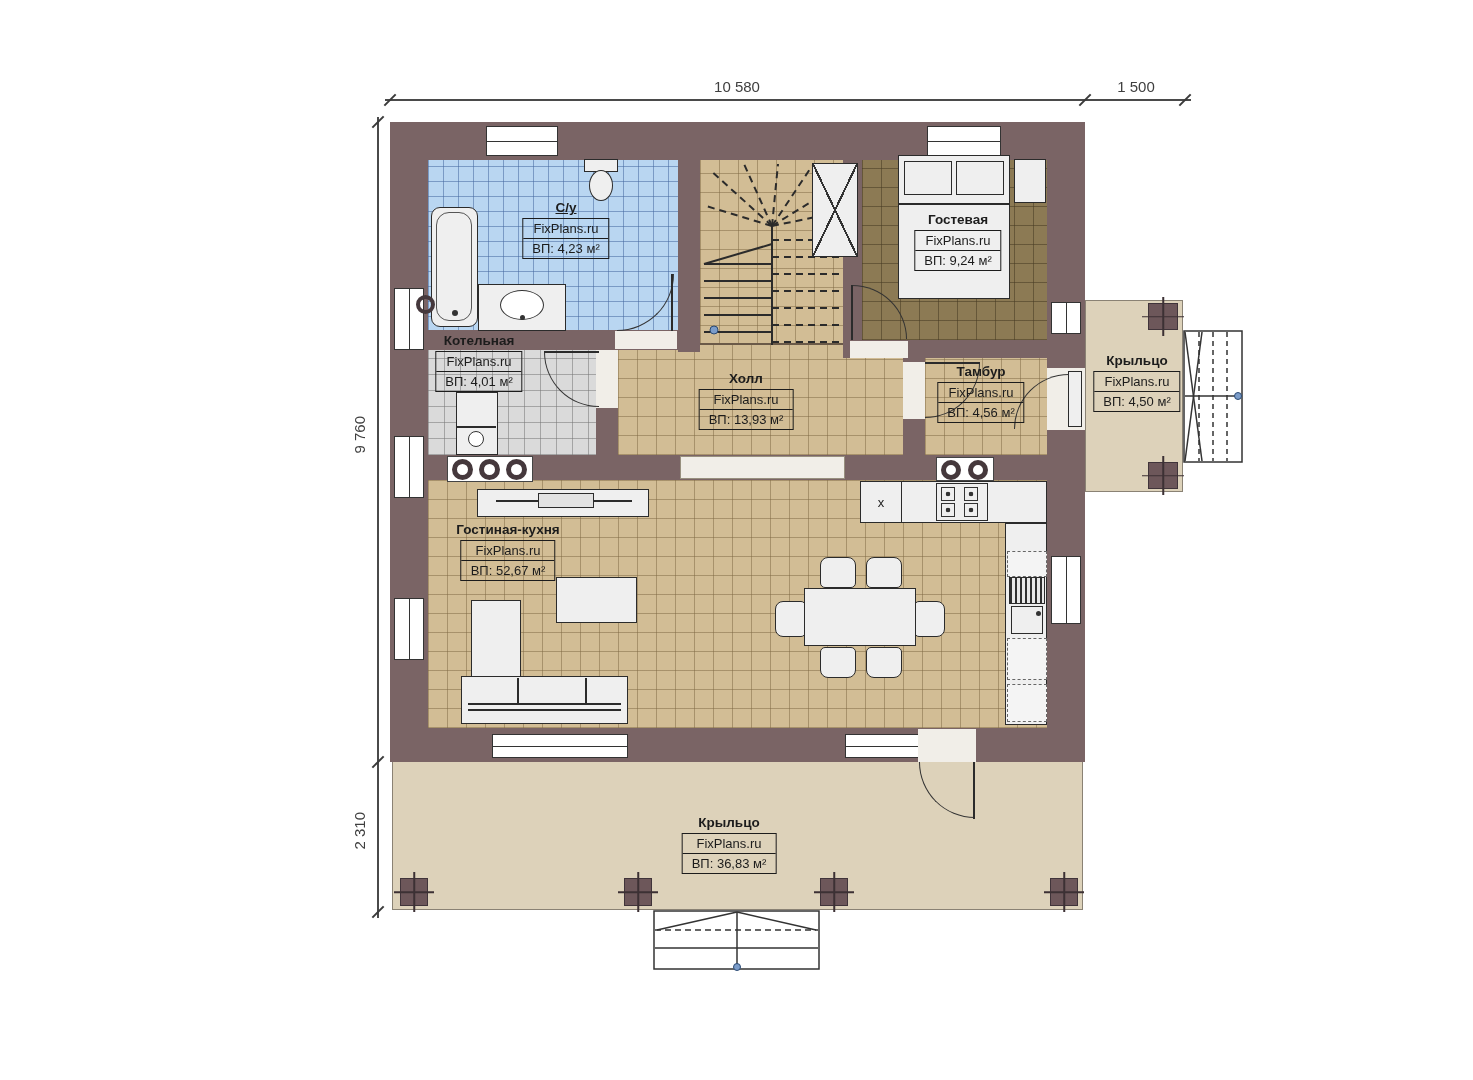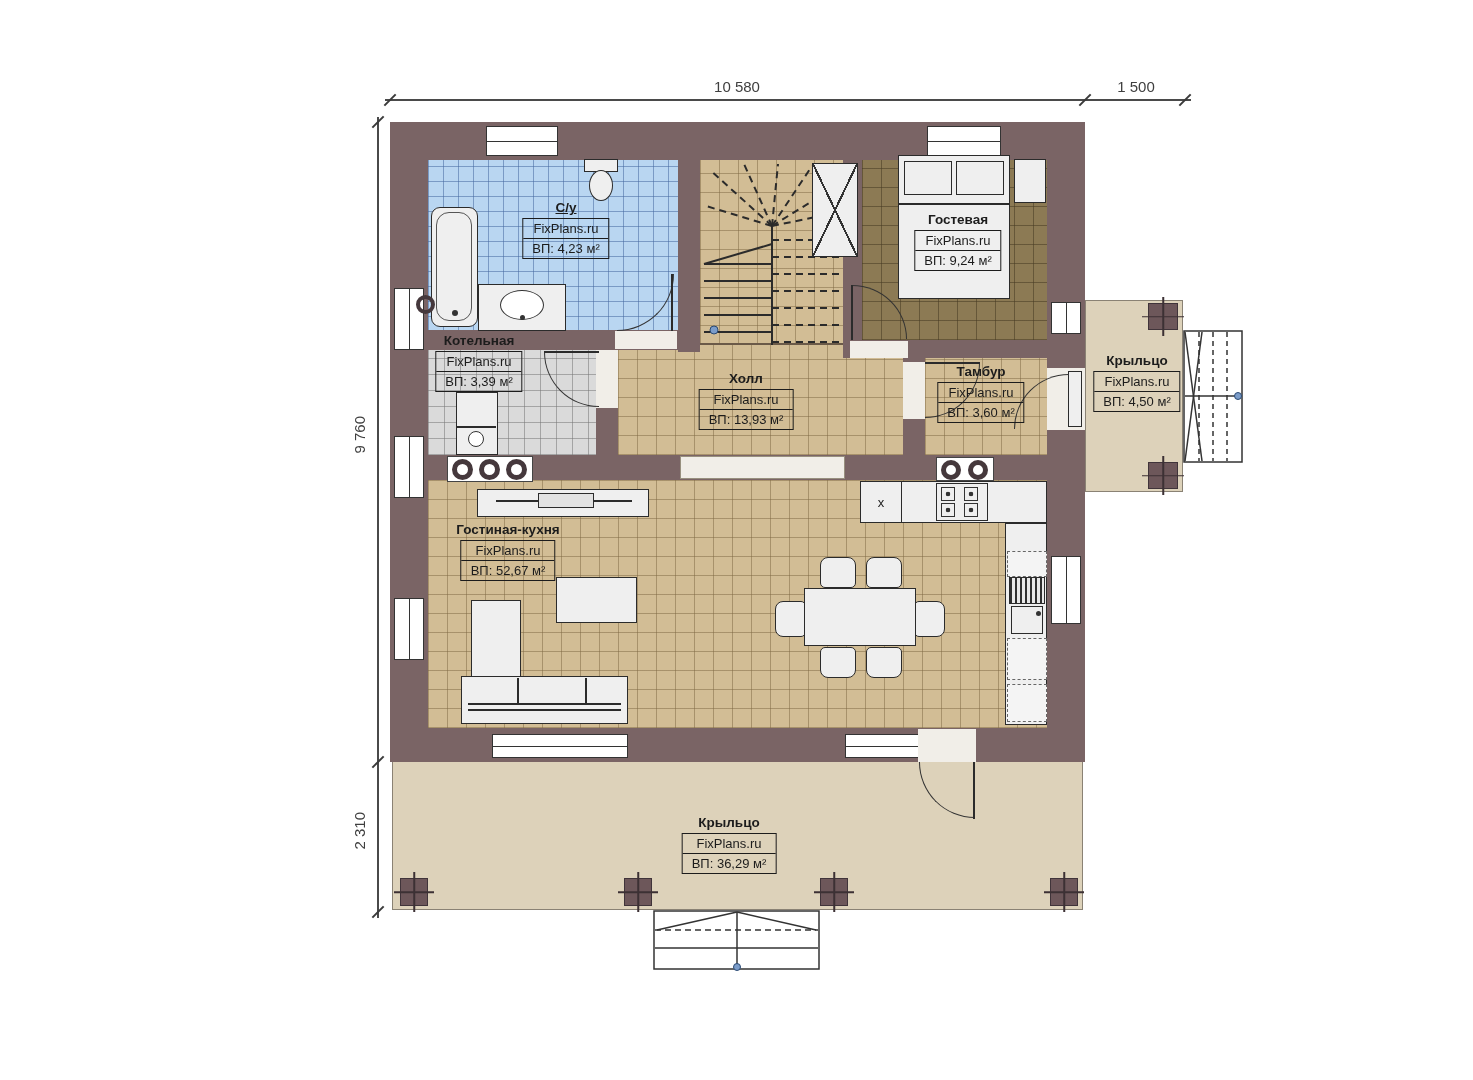--- a/index.html
+++ b/index.html
@@ -274,37 +274,37 @@
     <div class="label-box">
       <div class="wm">FixPlans.ru</div>
       <div class="area">ВП: 9,24 м²</div>
     </div>
   </div>
 
   <div class="abs room-label" style="left:479px;top:333px;">
     <div class="room-name">Котельная</div>
     <div class="label-box">
       <div class="wm">FixPlans.ru</div>
-      <div class="area">ВП: 3,39 м²</div>
+      <div class="area">ВП: 4,01 м²</div>
     </div>
   </div>
 
   <div class="abs room-label" style="left:746px;top:371px;">
     <div class="room-name">Холл</div>
     <div class="label-box">
       <div class="wm">FixPlans.ru</div>
       <div class="area">ВП: 13,93 м²</div>
     </div>
   </div>
 
   <div class="abs room-label" style="left:981px;top:364px;">
     <div class="room-name">Тамбур</div>
     <div class="label-box">
       <div class="wm">FixPlans.ru</div>
-      <div class="area">ВП: 3,60 м²</div>
+      <div class="area">ВП: 4,56 м²</div>
     </div>
   </div>
 
   <div class="abs room-label" style="left:1137px;top:353px;">
     <div class="room-name">Крыльцо</div>
     <div class="label-box">
       <div class="wm">FixPlans.ru</div>
       <div class="area">ВП: 4,50 м²</div>
     </div>
   </div>
@@ -314,17 +314,17 @@
     <div class="label-box">
       <div class="wm">FixPlans.ru</div>
       <div class="area">ВП: 52,67 м²</div>
     </div>
   </div>
 
   <div class="abs room-label" style="left:729px;top:815px;">
     <div class="room-name">Крыльцо</div>
     <div class="label-box">
       <div class="wm">FixPlans.ru</div>
-      <div class="area">ВП: 36,29 м²</div>
+      <div class="area">ВП: 36,83 м²</div>
     </div>
   </div>
 
 </div>
 
 </body></html>

